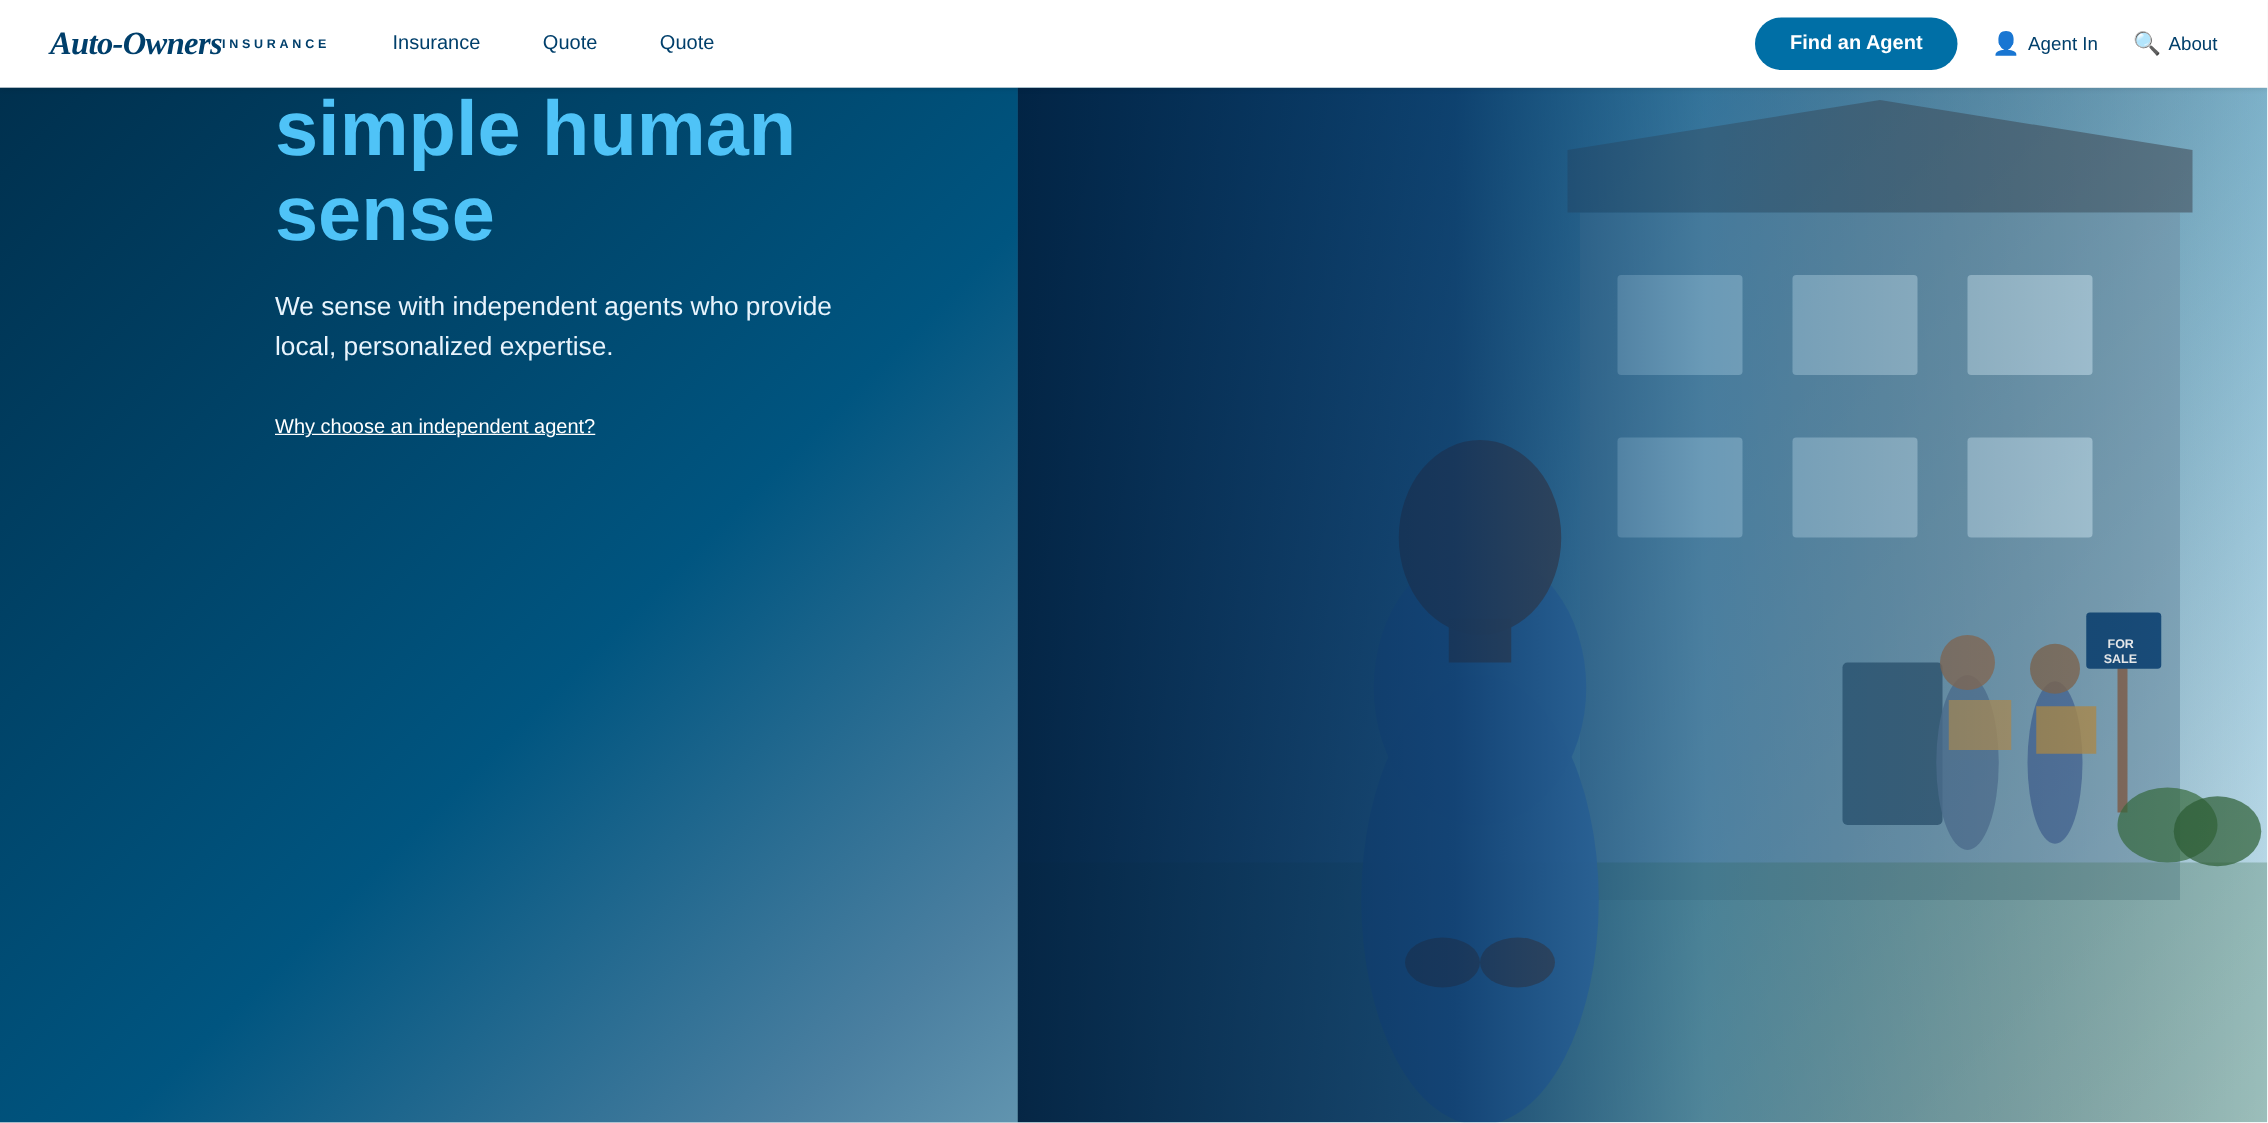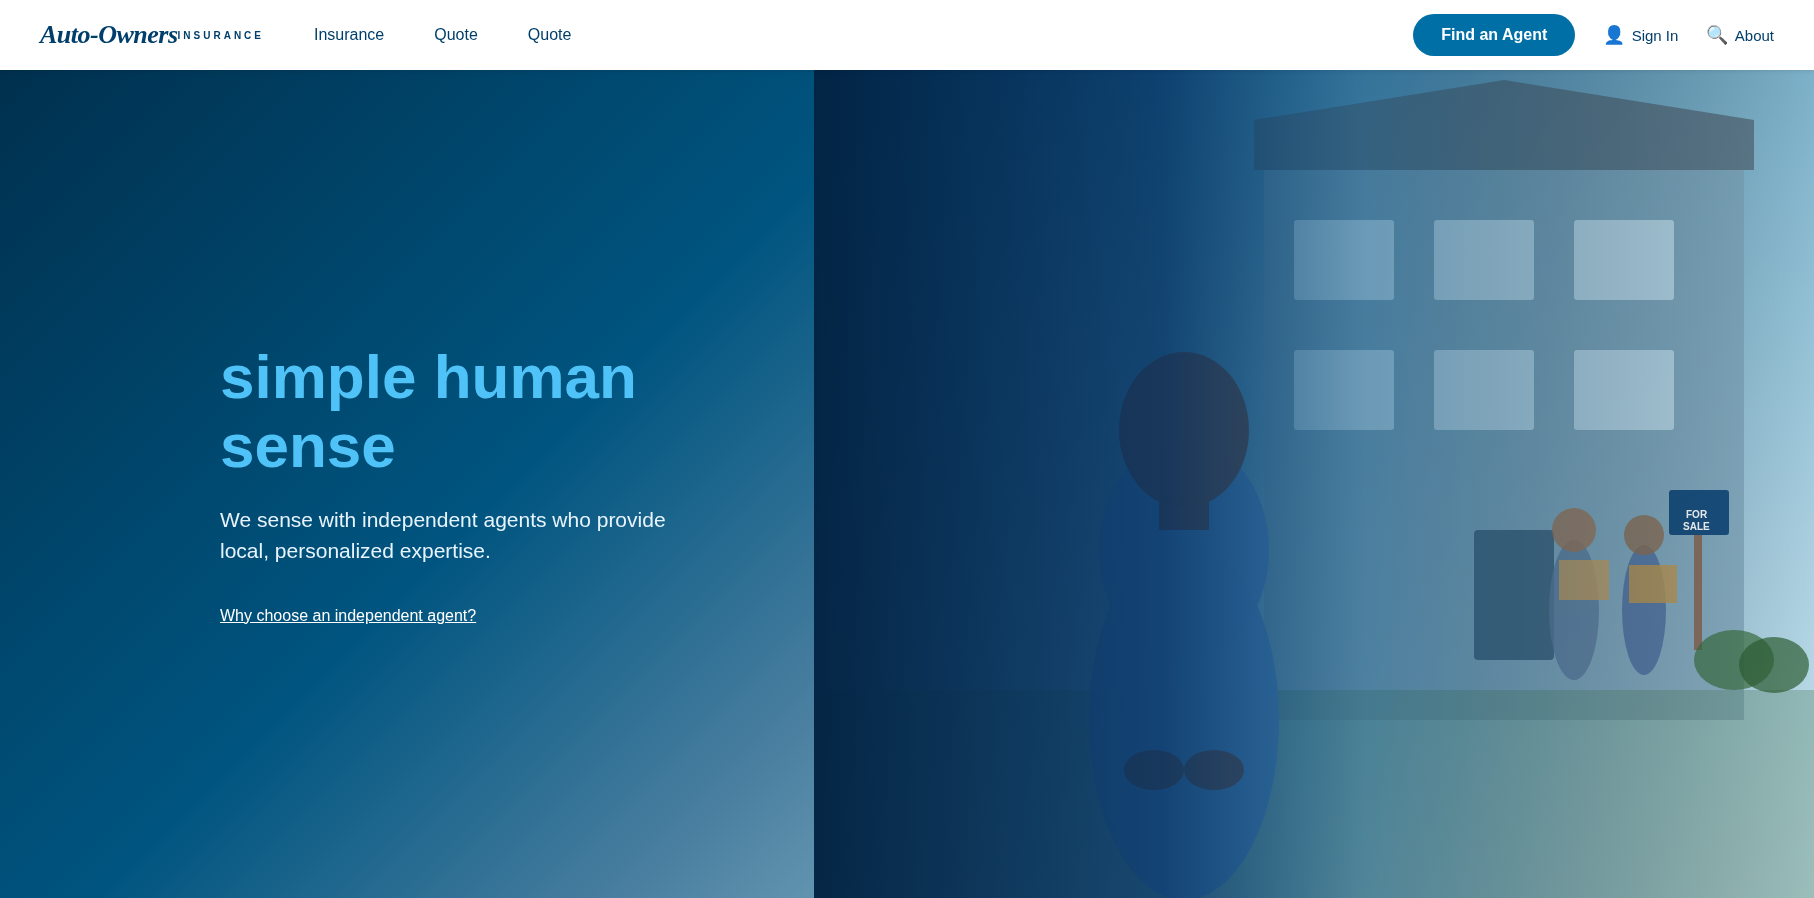--- a/index.html
+++ b/index.html
@@ -98,21 +98,21 @@
     }
 
     
     .hero {
       position: relative;
       width: 100%;
       height: 828px;
       background: linear-gradient(to right, #002d52 0%, #003f6b 30%, #0a5a7c 50%, transparent 70%);
       overflow: hidden;
       display: flex;
-      align-items: center;
+      align-items: flex-start;
     }
     .hero-bg {
       position: absolute;
       top: 0; left: 0; right: 0; bottom: 0;
       background: linear-gradient(135deg, #00304e 0%, #005580 35%, #4a7fa0 55%, #7aabbf 70%, #9ec4d4 80%, #c2dce6 90%, #deeef4 100%);
       z-index: 0;
     }
 
     
     .hero-visual {
@@ -180,21 +180,21 @@
   <nav class="nav-links">
     <a class="nav-link">Insurance</a>
     <a class="nav-link">Quote</a>
     <a class="nav-link">Quote</a>
   </nav>
 
   <div class="header-right">
     <button class="find-agent-btn">Find an Agent</button>
     <a class="sign-in-link">
       <span class="sign-in-icon">👤</span>
-      <span>Sign In</span>
+      <span>Agent In</span>
     </a>
     <a class="search-link">
       <span class="search-icon-el">🔍</span>
       <span>About</span>
     </a>
   </div>
 </header>
 
 <section class="hero">
   <div class="hero-bg"></div>

